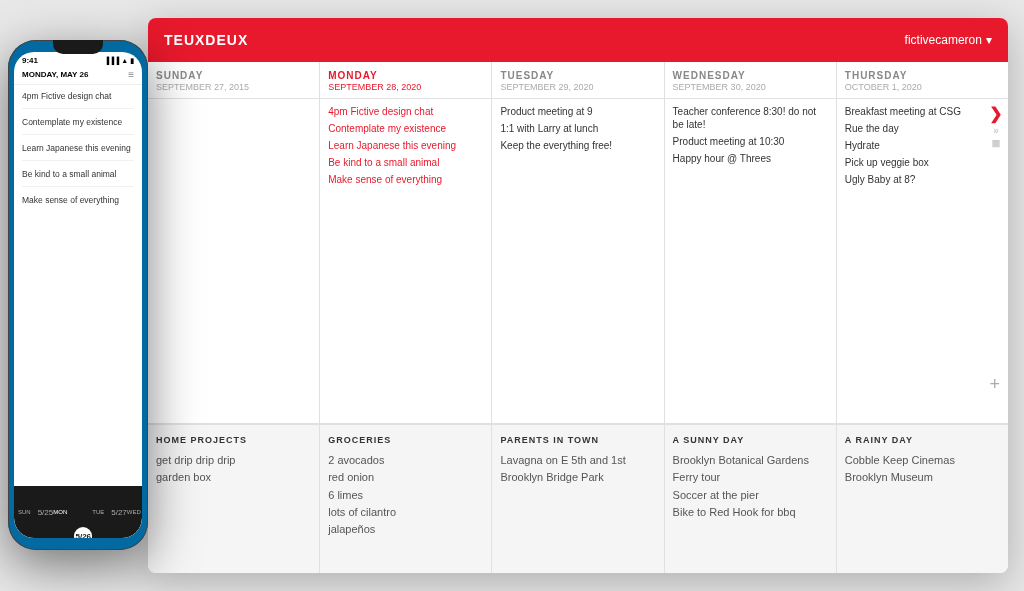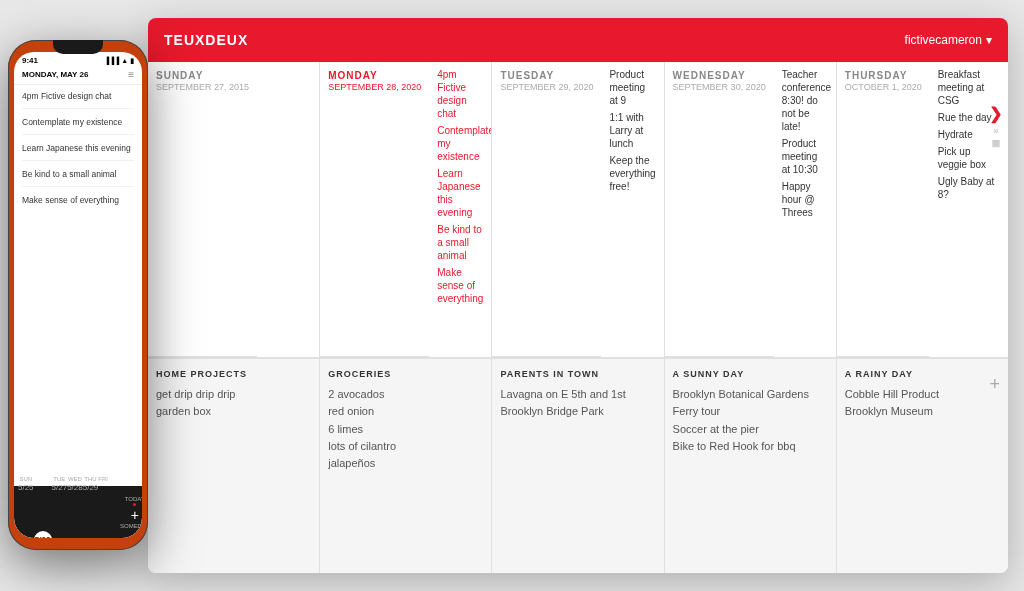--- a/index.html
+++ b/index.html
@@ -64,21 +64,21 @@
     .days-grid {
       display: flex;
       flex: 1;
       overflow: hidden;
     }
 
     .day-col {
       flex: 1;
       border-right: 1px solid #e0e0e0;
       display: flex;
-      flex-direction: row;
+      flex-direction: column;
       min-width: 0;
     }
     .day-col:last-child { border-right: none; }
 
     .day-header {
       padding: 8px 8px 6px;
       border-bottom: 1px solid #e0e0e0;
       flex-shrink: 0;
     }
     .day-name {
@@ -103,21 +103,21 @@
     .task-item {
       font-size: 10px;
       color: #333;
       margin-bottom: 4px;
       line-height: 1.3;
     }
     .task-item.red { color: #e8192c; }
 
     
     .lists-section {
-      height: 216px;
+      height: 150px;
       background: #f5f5f5;
       border-top: 2px solid #e0e0e0;
       display: flex;
       flex-direction: row;
       flex-shrink: 0;
     }
 
     .list-col {
       flex: 1;
       border-right: 1px solid #e0e0e0;
@@ -176,21 +176,21 @@
       left: 8px;
       top: 40px;
       width: 145px;
       height: 520px;
       z-index: 10;
     }
 
     .phone-body {
       width: 140px;
       height: 510px;
-      background: #c2410c;
+      background: #0369a1;
       border-radius: 28px;
       padding: 12px 6px;
       box-shadow: 0 15px 50px rgba(0,0,0,0.5), inset 0 0 0 1px #444;
       display: flex;
       flex-direction: column;
       position: relative;
     }
 
     .phone-notch {
       width: 50px;
@@ -278,23 +278,22 @@
       flex-shrink: 0;
     }
     .phone-nav-days {
       display: flex;
       flex: 1;
       justify-content: space-around;
       padding: 0 4px;
     }
     .phone-nav-day {
       display: flex;
-      flex-direction: column;
-      align-items: center;
-      gap: 1px;
+      align-items: center;
+      gap: 7px;
       text-align: center;
     }
     .phone-nav-day-name {
       font-size: 6px;
       color: #aaa;
       text-transform: uppercase;
     }
     .phone-nav-day-num {
       font-size: 8px;
       color: #aaa;
@@ -466,21 +465,21 @@
       <div class="list-col">
         <div class="list-title">A SUNNY DAY</div>
         <div class="list-item">Brooklyn Botanical Gardens</div>
         <div class="list-item">Ferry tour</div>
         <div class="list-item">Soccer at the pier</div>
         <div class="list-item">Bike to Red Hook for bbq</div>
       </div>
 
       <div class="list-col" style="border-right:none;">
         <div class="list-title">A RAINY DAY</div>
-        <div class="list-item">Cobble Hill Product</div>
+        <div class="list-item">Cobble Keep Cinemas</div>
         <div class="list-item">Brooklyn Museum</div>
       </div>
 
     </div>
 
   </div>
 </div>
 
 <div class="phone-wrapper">
   <div class="phone-body">

